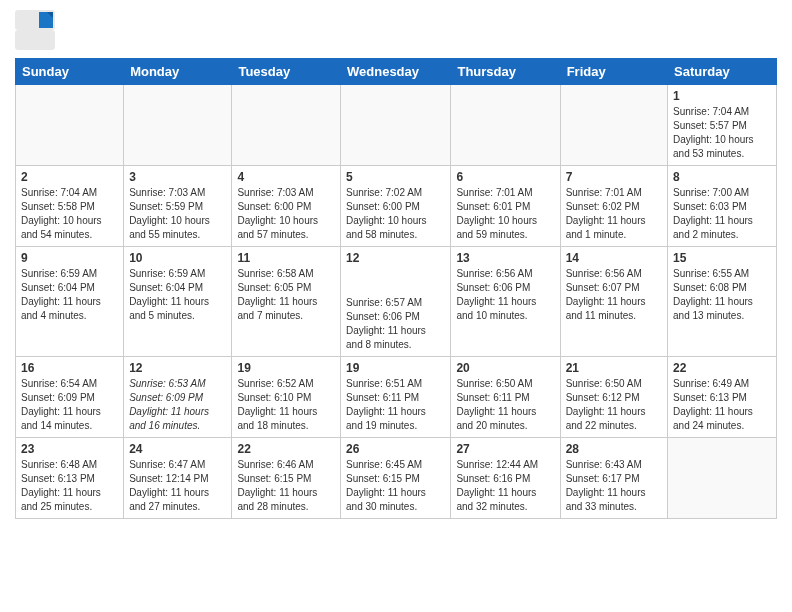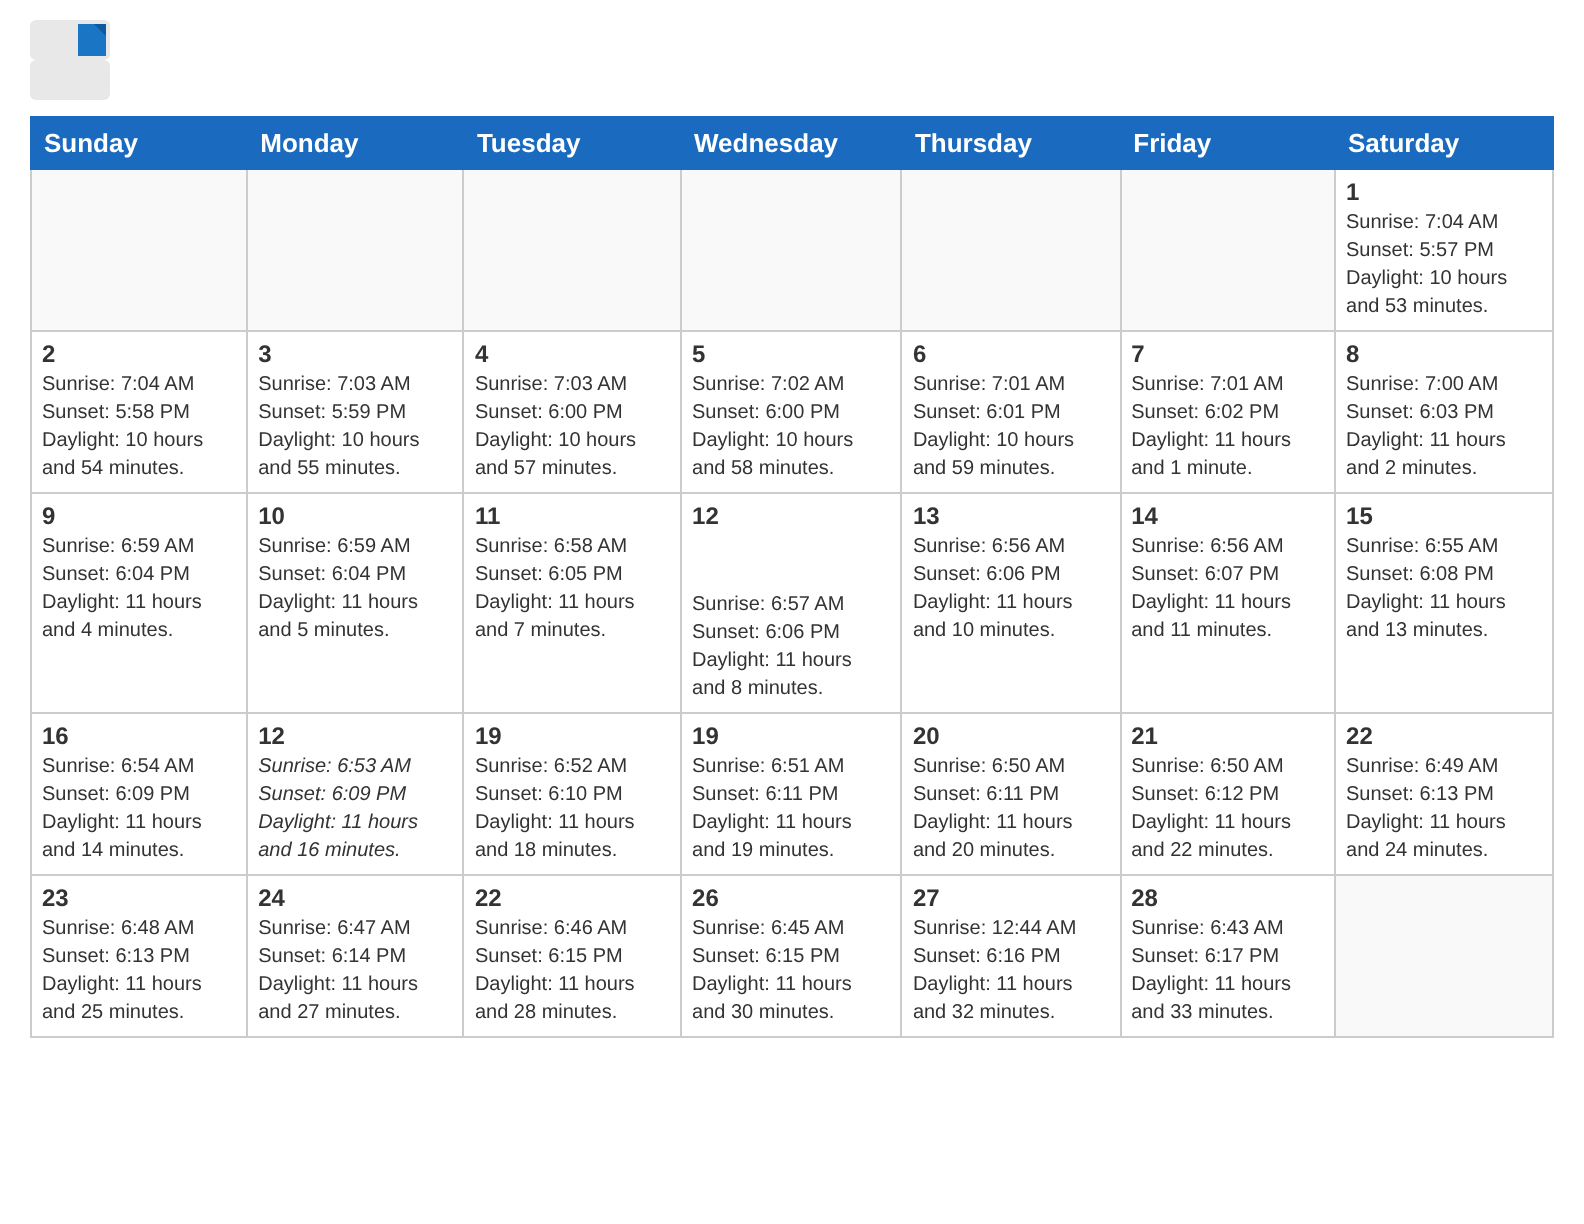--- a/index.html
+++ b/index.html
@@ -230,21 +230,21 @@
           <td>
             <span class="day-num">23</span>
             <div class="day-info" style="white-space: pre-line;">Sunrise: 6:48 AM
 Sunset: 6:13 PM
 Daylight: 11 hours
 and 25 minutes.</div>
           </td>
           <td>
             <span class="day-num">24</span>
             <div class="day-info" style="white-space: pre-line;">Sunrise: 6:47 AM
-Sunset: 6:14 PM
+Sunset: 12:14 PM
 Daylight: 11 hours
 and 27 minutes.</div>
           </td>
           <td>
             <span class="day-num">22</span>
             <div class="day-info" style="white-space: pre-line;">Sunrise: 6:46 AM
 Sunset: 6:15 PM
 Daylight: 11 hours
 and 28 minutes.</div>
           </td>

